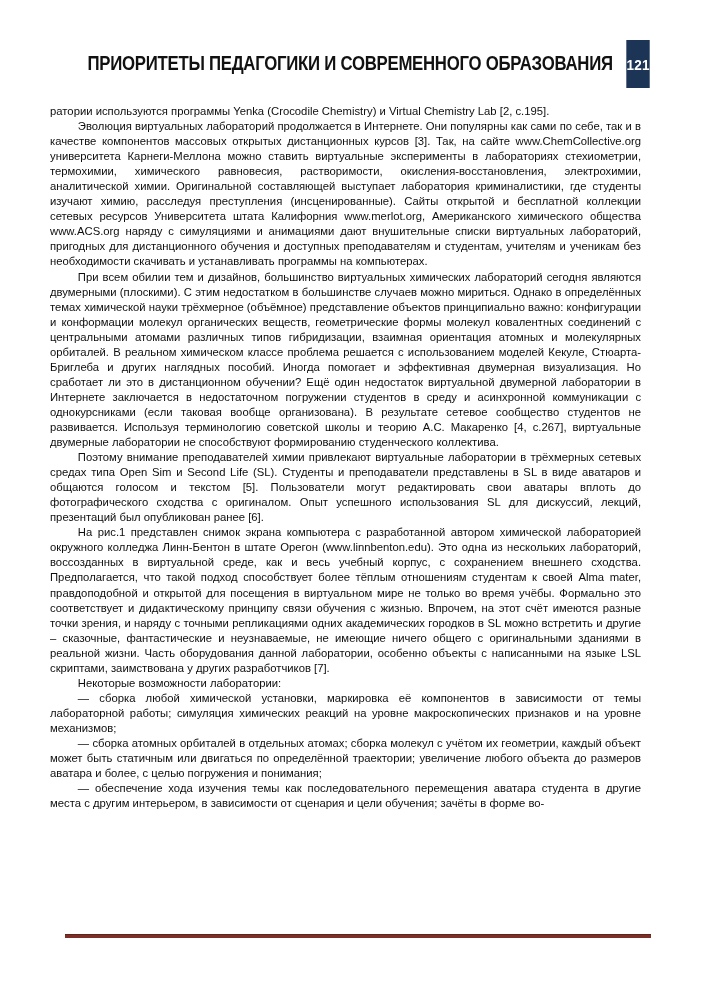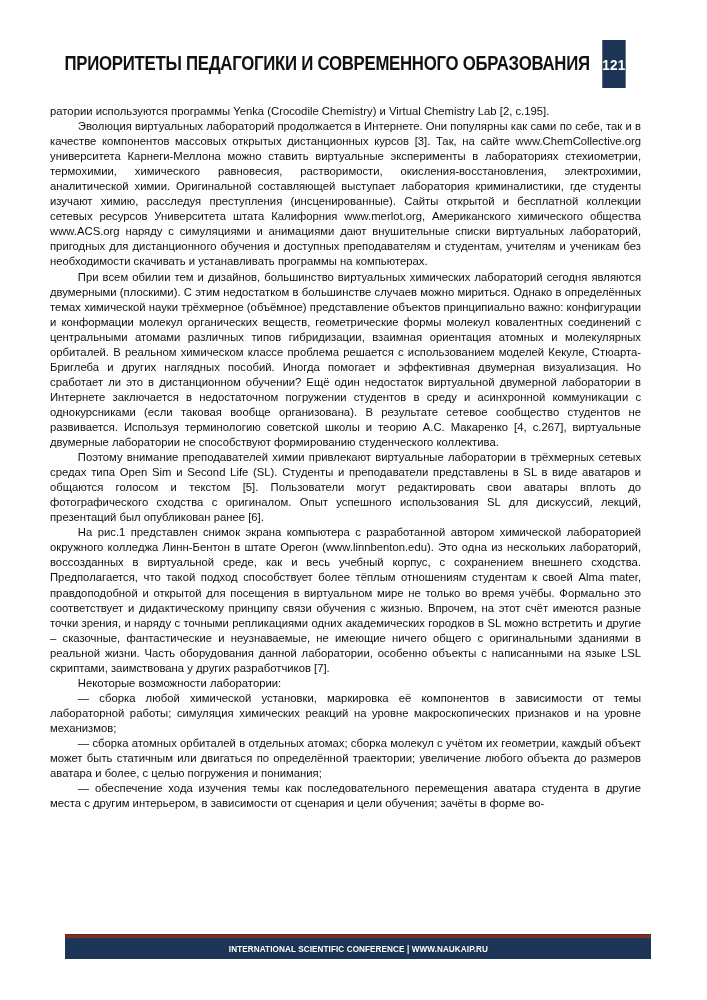--- a/index.html
+++ b/index.html
@@ -19,21 +19,21 @@
   
   .page-header {
     position: absolute;
     left: 0;
     top: 36px;
     width: 707px;
     height: 56px;
     display: flex;
     align-items: center;
     justify-content: flex-end;
-    padding-right: 80px;
+    padding-right: 56px;
   }
 
   .header-title {
     font-family: "Liberation Sans Narrow", "Liberation Sans", sans-serif;
     font-weight: 700;
     font-size: 19.5px;
     letter-spacing: -0.3px;
     color: #111111;
     text-transform: uppercase;
     transform: scaleX(0.86);
@@ -130,16 +130,13 @@
   <p class="para indent">Поэтому внимание преподавателей химии привлекают виртуальные лаборатории в трёхмерных сетевых средах типа Open Sim и Second Life (SL). Студенты и преподаватели представлены в SL в виде аватаров и общаются голосом и текстом [5]. Пользователи могут редактировать свои аватары вплоть до фотографического сходства с оригиналом. Опыт успешного использования SL для дискуссий, лекций, презентаций был опубликован ранее [6].</p>
   <p class="para indent">На рис.1 представлен снимок экрана компьютера с разработанной автором химической лабораторией окружного колледжа Линн-Бентон в штате Орегон (www.linnbenton.edu). Это одна из нескольких лабораторий, воссозданных в виртуальной среде, как и весь учебный корпус, с сохранением внешнего сходства. Предполагается, что такой подход способствует более тёплым отношениям студентам к своей Alma mater, правдоподобной и открытой для посещения в виртуальном мире не только во время учёбы. Формально это соответствует и дидактическому принципу связи обучения с жизнью. Впрочем, на этот счёт имеются разные точки зрения, и наряду с точными репликациями одних академических городков в SL можно встретить и другие – сказочные, фантастические и неузнаваемые, не имеющие ничего общего с оригинальными зданиями в реальной жизни. Часть оборудования данной лаборатории, особенно объекты с написанными на языке LSL скриптами, заимствована у других разработчиков [7].</p>
   <p class="para indent">Некоторые возможности лаборатории:</p>
   <p class="para dash">— сборка любой химической установки, маркировка её компонентов в зависимости от темы лабораторной работы; симуляция химических реакций на уровне макроскопических признаков и на уровне механизмов;</p>
   <p class="para dash">— сборка атомных орбиталей в отдельных атомах; сборка молекул с учётом их геометрии, каждый объект может быть статичным или двигаться по определённой траектории; увеличение любого объекта до размеров аватара и более, с целью погружения и понимания;</p>
   <p class="para dash">— обеспечение хода изучения темы как последовательного перемещения аватара студента в другие места с другим интерьером, в зависимости от сценария и цели обучения; зачёты в форме во-</p>
 </div>
 
 <div class="page-footer">
   <div class="footer-rule"></div>
-  <div class="footer-bar">
-    <span class="footer-text">INTERNATIONAL SCIENTIFIC CONFERENCE  |  WWW.NAUKAIP.RU</span>
-  </div>
 </div>
 
 </body></html>

